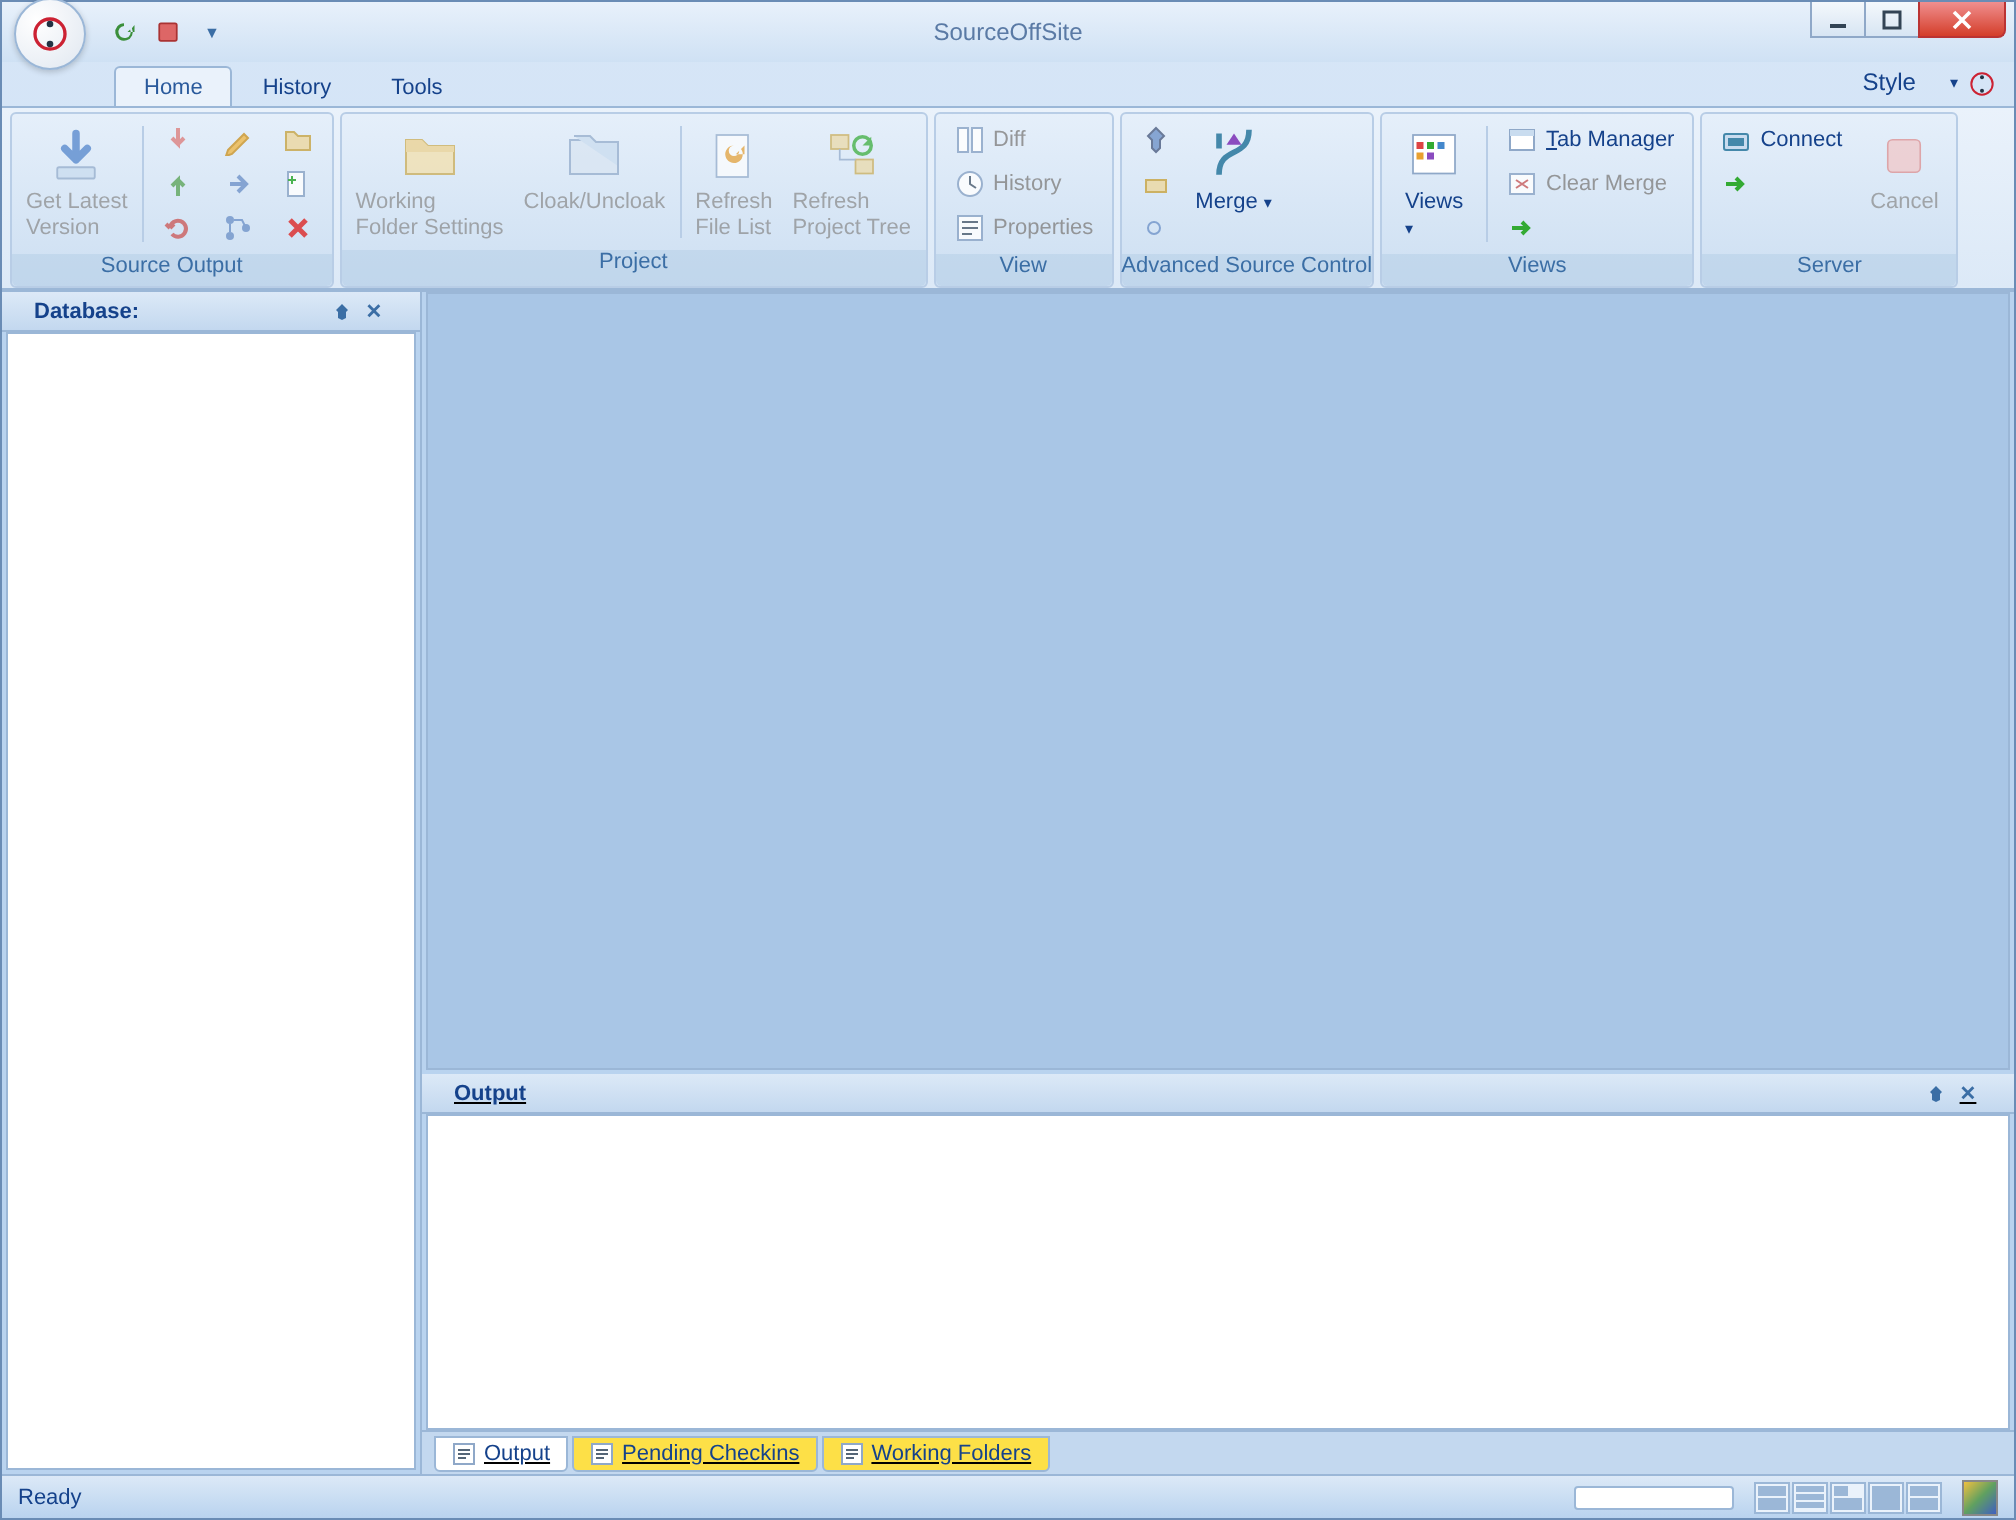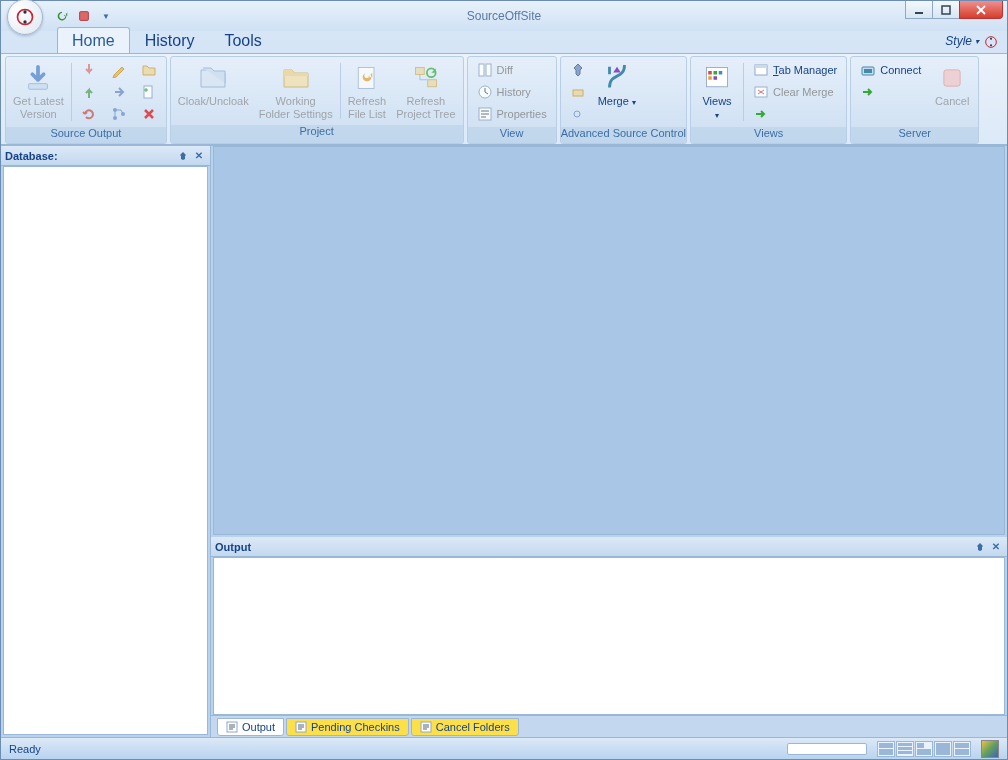--- a/index.html
+++ b/index.html
@@ -30,60 +30,60 @@
 .qat { display: flex; align-items: center; gap: 4px; margin-left: 4px; }
 .qat-btn { width: 18px; height: 18px; display: flex; align-items: center; justify-content: center; border-radius: 2px; }
 .titlebar-title { position: absolute; left: 50%; transform: translateX(-50%); font-size: 12px; color: #5a7aa5; }
 .win-controls { position: absolute; right: 4px; top: 0; display: flex; }
 .win-btn { width: 28px; height: 18px; border: 1px solid #8fa8c8; border-top: none; background: linear-gradient(#f4f8fc,#d7e5f3); display: flex; align-items: center; justify-content: center; font-size: 10px; margin-left: -1px; }
 .win-btn.close { width: 44px; background: linear-gradient(#f08f8f,#d43e2a); color: white; border-color: #b33; border-radius: 0 0 4px 0; }
 .win-btn.max { }
 
 
 .tabs-row { height: 22px; display: flex; align-items: flex-end; padding-left: 56px; position: relative; }
-.ribbon-tab { padding: 4px 14px 3px; font-size: 16px; color: #15428b; border: 1px solid transparent; border-bottom: none; cursor: pointer; }
+.ribbon-tab { padding: 4px 14px 3px; font-size: 11px; color: #15428b; border: 1px solid transparent; border-bottom: none; cursor: pointer; }
 .ribbon-tab.active { background: #eaf2fb; border-color: #9bb7d7; border-radius: 3px 3px 0 0; color: #2a5a9c; font-weight: 500;}
-.style-btn { position: absolute; right: 28px; top: 3px; font-size: 12px; color: #15428b; display: flex; align-items: center; gap: 3px; font-style: italic; }
+.style-btn { position: absolute; right: 28px; top: 3px; font-size: 12px; color: #15428b; display: flex; align-items: center; gap: 17px; }
 .style-icon { position: absolute; right: 8px; top: 3px; }
 
 
 .ribbon {
   height: 92px; background: linear-gradient(#eaf2fb,#dce9f7);
   border-top: 1px solid #9bb7d7; border-bottom: 1px solid #9bb7d7;
   display: flex; padding: 2px 4px 0;
 }
 .ribbon-group {
   border: 1px solid #b8cde6; border-radius: 3px; margin-right: 3px;
   background: linear-gradient(#e5effa,#cddff2);
   display: flex; flex-direction: column; position: relative;
 }
 .ribbon-group-body { flex: 1; display: flex; align-items: stretch; padding: 2px; }
 .ribbon-group-label { height: 28px; font-size: 11px; color: #3b6ea5; text-align: center; background: rgba(180,205,230,0.5); border-radius: 0 0 3px 3px; }
 
 .rbtn-large { display: flex; flex-direction: column; align-items: center; justify-content: flex-start; padding: 2px 4px; min-width: 48px; cursor: pointer; border: 1px solid transparent; border-radius: 3px; }
 .rbtn-large .icon-lg { width: 32px; height: 32px; display: flex; align-items: center; justify-content: center; }
-.rbtn-large .lbl { font-size: 11px; color: #3b6ea5; text-align: center; line-height: 1.15; margin-top: 1px; }
+.rbtn-large .lbl { font-size: 11px; color: #3b6ea5; line-height: 1.15; margin-top: 1px; }
 .rbtn-large.disabled .lbl { color: #888; }
 .rbtn-large.disabled { opacity: 0.7; }
 
 .rbtn-col { display: flex; flex-direction: column; justify-content: flex-end; padding: 0 2px; }
 .rbtn-small { display: flex; align-items: center; gap: 4px; padding: 2px 4px; font-size: 11px; color: #555; cursor: pointer; border: 1px solid transparent; border-radius: 2px; min-height: 22px; }
 .rbtn-small.disabled { color: #888; opacity: 0.85; }
 .rbtn-small .icon-sm { width: 16px; height: 16px; display: flex; align-items: center; justify-content: center; }
 .vsep { width: 1px; background: #b8cde6; margin: 4px 2px; }
 
 
 .client { flex: 1; display: flex; border-top: 1px solid #9bb7d7; min-height: 0; }
 .sidebar { width: 210px; display: flex; flex-direction: column; background: #b9d3ef; border-right: 1px solid #9bb7d7; }
-.panel-header { height: 20px; background: linear-gradient(#dce9f7,#c3d8ef); border-bottom: 1px solid #9bb7d7; display: flex; align-items: center; padding: 0 4px; font-size: 11px; color: #15428b; font-weight: 600; }
+.panel-header { height: 20px; background: linear-gradient(#dce9f7,#c3d8ef); border-bottom: 1px solid #9bb7d7; display: flex; align-items: center; padding: 0 16px; font-size: 11px; color: #15428b; font-weight: 600; }
 .panel-header .spacer { flex: 1; }
 .panel-header .hbtn { width: 14px; height: 14px; display: flex; align-items: center; justify-content: center; color: #3b6ea5; cursor: pointer; font-size: 10px; margin-left: 2px; }
 .panel-body { flex: 1; background: white; border: 1px solid #9bb7d7; margin: 0 2px 2px; }
 
-.main { flex: 1; display: flex; flex-direction: column; background: #b9d3ef; min-width: 0; }
+.main { flex: 1; display: flex; flex-direction: column; background: #b9d3ef; min-width: 0; text-decoration: underline; }
 .main-top { flex: 1; background: #a9c6e6; border: 1px solid #9bb7d7; margin: 0 2px 2px; }
 .output-panel { height: 200px; display: flex; flex-direction: column; }
 .output-body { flex: 1; background: white; border: 1px solid #9bb7d7; margin: 0 2px 0; }
 
 .bottom-tabs { height: 22px; display: flex; align-items: center; padding-left: 6px; gap: 2px; background: #c3d8ef; border-top: 1px solid #9bb7d7; }
 .btab { display: flex; align-items: center; gap: 4px; padding: 2px 8px; font-size: 11px; color: #15428b; border: 1px solid #9bb7d7; background: #fde047; border-radius: 0 0 3px 3px; cursor: pointer; }
 .btab.active { background: white; }
 
 
 .statusbar { height: 22px; background: linear-gradient(#dce9f7,#b9d3ef); border-top: 1px solid #9bb7d7; display: flex; align-items: center; padding: 0 8px; font-size: 11px; color: #15428b; }
@@ -252,35 +252,35 @@
         </div>
       </div>
       <div class="ribbon-group-label">Source Output</div>
     </div>
 
     <div class="ribbon-group">
       <div class="ribbon-group-body">
         <div class="rbtn-large disabled">
           <div class="icon-lg">
               <svg width="32" height="32" viewBox="0 0 32 32">
+                <path d="M4 8h8l3 3h13v14H4z" fill="#f5e0a8" stroke="#caa84a"></path>
+                <path d="M4 8h8l3 3h13v3H4z" fill="#eed088"></path>
+              </svg>
+            </div>
+          <div class="lbl" style="white-space:pre-line">Working
+Folder Settings</div>
+        </div>
+        <div class="rbtn-large disabled">
+          <div class="icon-lg">
+              <svg width="32" height="32" viewBox="0 0 32 32">
                 <path d="M4 8h8l3 3h13v14H4z" fill="#d9e5f2" stroke="#8fa8c8"></path>
                 <path d="M6 6h8l3 3h11v12" fill="#c9dcef" stroke="#8fa8c8"></path>
               </svg>
             </div>
           <div class="lbl">Cloak/Uncloak</div>
-        </div>
-        <div class="rbtn-large disabled">
-          <div class="icon-lg">
-              <svg width="32" height="32" viewBox="0 0 32 32">
-                <path d="M4 8h8l3 3h13v14H4z" fill="#f5e0a8" stroke="#caa84a"></path>
-                <path d="M4 8h8l3 3h13v3H4z" fill="#eed088"></path>
-              </svg>
-            </div>
-          <div class="lbl" style="white-space:pre-line">Working
-Folder Settings</div>
         </div>
         <div class="vsep"></div>
         <div class="rbtn-large disabled">
           <div class="icon-lg">
               <svg width="28" height="28" viewBox="0 0 32 32">
                 <rect x="6" y="4" width="18" height="24" fill="#fff" stroke="#8fa8c8"></rect>
                 <path d="M16 10a5 5 0 1 0 4 2l2-2v5h-5l2-2a3 3 0 1 1-3-3z" fill="#e8a030"></path>
               </svg>
             </div>
           <div class="lbl" style="white-space:pre-line">Refresh
@@ -505,21 +505,21 @@
                 <rect x="1" y="1" width="10" height="10" fill="#fff" stroke="#8fa8c8"></rect>
                 <path d="M3 4h6M3 6h6M3 8h4" stroke="#567"></path>
               </svg>
               <span>Pending Checkins</span>
             </div>
           <div class="btab">
               <svg width="12" height="12">
                 <rect x="1" y="1" width="10" height="10" fill="#fff" stroke="#8fa8c8"></rect>
                 <path d="M3 4h6M3 6h6M3 8h4" stroke="#567"></path>
               </svg>
-              <span>Cancel Folders</span>
+              <span>Working Folders</span>
             </div>
         </div>
       </div>
     </div>
   </div>
 
   <div class="statusbar">
     <span>Ready</span>
     <span class="spacer"></span>
     <div class="progress"></div>

